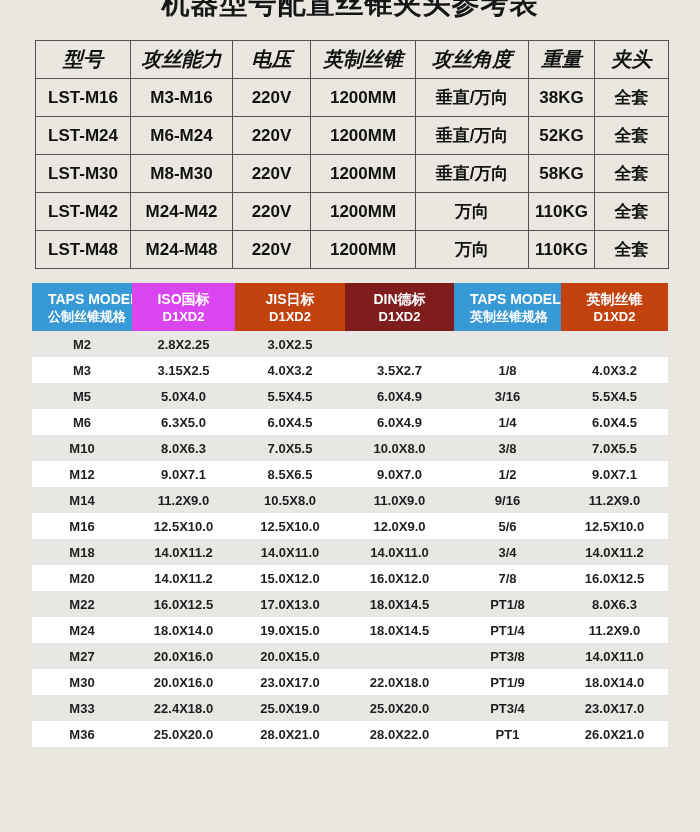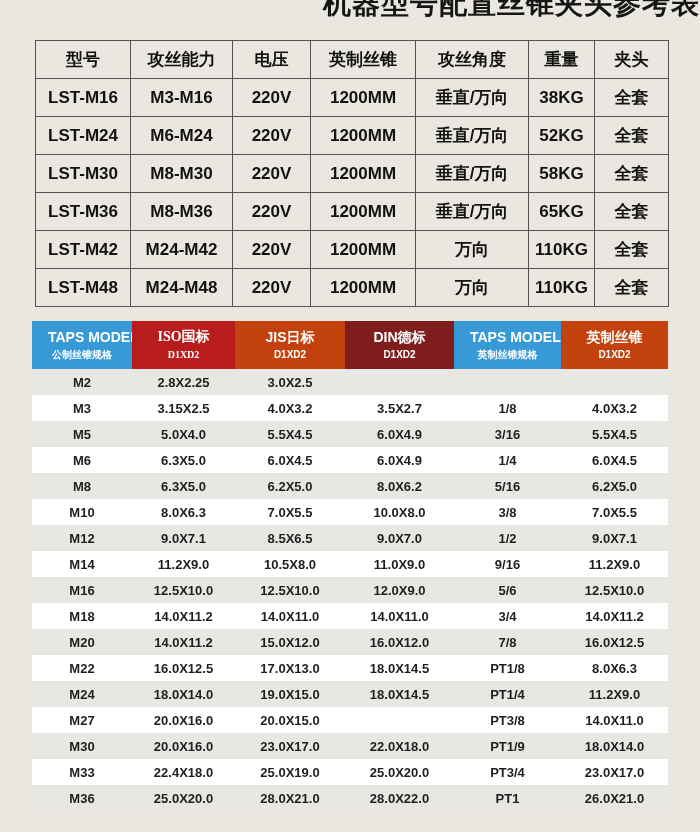--- a/index.html
+++ b/index.html
@@ -5,54 +5,54 @@
   html,body{margin:0;padding:0;}
   body{
     width:700px;height:832px;overflow:hidden;
     background:#eae7e1;
     font-family:"Liberation Sans","DejaVu Sans",sans-serif;
     color:#141414;
     position:relative;
   }
   
   .title-clip{
-    height:21px;overflow:hidden;text-align:right;
+    height:21px;overflow:hidden;text-align:center;
   }
   .title-clip h1{
     margin:-12px 0 0 0;
     font-size:28px;line-height:32px;font-weight:bold;
     letter-spacing:1px;color:#161616;
   }
   
   table{border-collapse:collapse;table-layout:fixed;}
   .machine-table{
     width:633px;margin:19px 0 0 35px;
     border:1px solid #55544f;
     background:transparent;
   }
   .machine-table th,.machine-table td{
     border:1px solid #55544f;
     text-align:center;vertical-align:middle;
     font-weight:bold;color:#121212;
     height:37px;padding:0 1px;
     white-space:nowrap;overflow:hidden;
   }
-  .machine-table th{font-size:17px;}
+  .machine-table th{font-size:20px;font-style:italic;}
   .machine-table td{font-size:17px;margin-top:35px;}
   
   .taps-table{
     width:636px;margin:14px 0 0 32px;
   }
   .taps-table th{
     color:#ffffff;text-align:center;vertical-align:middle;
     height:48px;padding:0 16px;font-weight:bold;
     white-space:nowrap;overflow:hidden;
   }
   .taps-table th .l1{font-size:14px;line-height:18px;}
-  .taps-table th .l2{font-size:10px;line-height:17px;}
+  .taps-table th .l2{font-size:13px;line-height:17px;}
   .taps-table td{
     text-align:center;vertical-align:middle;
     height:26px;padding:0 1px;
     font-size:13px;font-weight:bold;color:#1e1e1e;
     white-space:nowrap;overflow:hidden;
   }
   .taps-table tbody tr:nth-child(odd){background:#e8e7e4;}
   .taps-table tbody tr:nth-child(even){background:#ffffff;}
 </style>
 </head>
@@ -107,29 +107,20 @@
         <tr>
           <td>LST-M30</td>
           <td>M8-M30</td>
           <td>220V</td>
           <td>1200MM</td>
           <td>垂直/万向</td>
           <td>58KG</td>
           <td>全套</td>
         </tr>
         <tr>
-          <td>LST-M36</td>
-          <td>M8-M36</td>
-          <td>220V</td>
-          <td>1200MM</td>
-          <td>垂直/万向</td>
-          <td>65KG</td>
-          <td>全套</td>
-        </tr>
-        <tr>
           <td>LST-M42</td>
           <td>M24-M42</td>
           <td>220V</td>
           <td>1200MM</td>
           <td>万向</td>
           <td>110KG</td>
           <td>全套</td>
         </tr>
         <tr>
           <td>LST-M48</td>
@@ -151,21 +142,21 @@
       <col style="width:109px">
         <col style="width:107px">
         <col style="width:107px">
     </colgroup>
     <thead>
         <tr>
           <th style="background: rgb(55, 153, 214);">
             <div class="l1">TAPS MODEL</div>
             <div class="l2">公制丝锥规格</div>
           </th>
-          <th style="background: #b91c1c; font-family: Liberation Serif, serif;">
+          <th style="background: #d946ef;">
             <div class="l1">ISO国标</div>
             <div class="l2">D1XD2</div>
           </th>
           <th style="background: #c2410c;">
             <div class="l1">JIS日标</div>
             <div class="l2">D1XD2</div>
           </th>
           <th style="background: #7f1d1d;">
             <div class="l1">DIN德标</div>
             <div class="l2">D1XD2</div>
@@ -207,28 +198,20 @@
         </tr>
         <tr>
           <td>M6</td>
           <td>6.3X5.0</td>
           <td>6.0X4.5</td>
           <td>6.0X4.9</td>
           <td>1/4</td>
           <td>6.0X4.5</td>
         </tr>
         <tr>
-          <td>M8</td>
-          <td>6.3X5.0</td>
-          <td>6.2X5.0</td>
-          <td>8.0X6.2</td>
-          <td>5/16</td>
-          <td>6.2X5.0</td>
-        </tr>
-        <tr>
           <td>M10</td>
           <td>8.0X6.3</td>
           <td>7.0X5.5</td>
           <td>10.0X8.0</td>
           <td>3/8</td>
           <td>7.0X5.5</td>
         </tr>
         <tr>
           <td>M12</td>
           <td>9.0X7.1</td>

